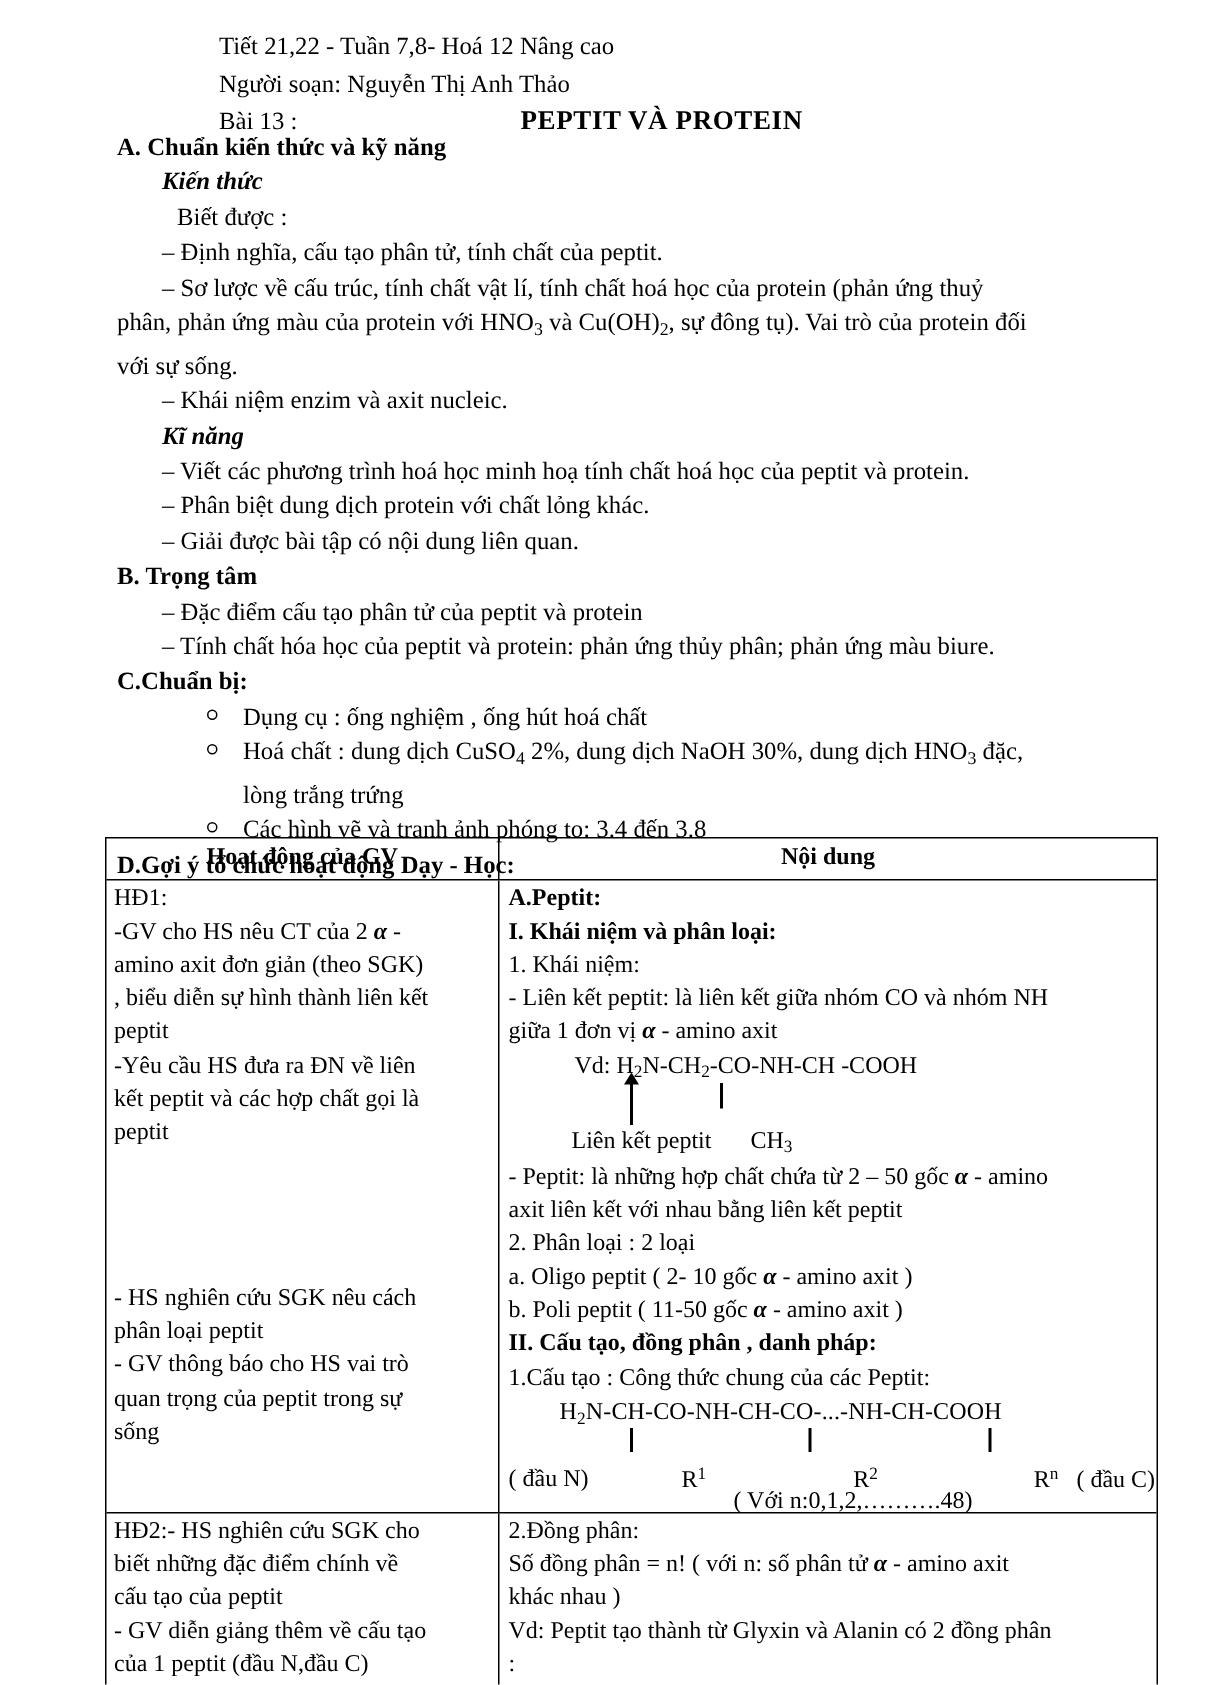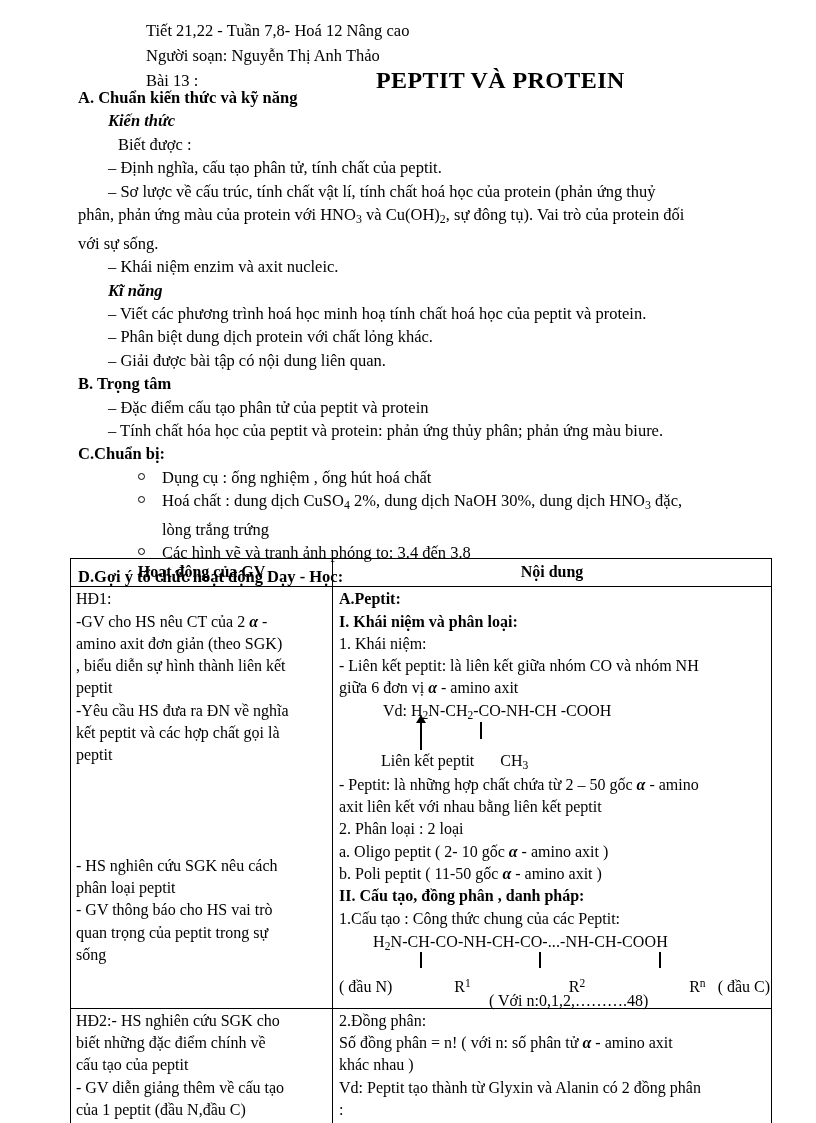--- a/index.html
+++ b/index.html
@@ -30,24 +30,24 @@
     font-size: 16.5px;
     line-height: 25px;
   }
   .head-lines .hl { white-space: nowrap; }
   .title-row {
     position: relative;
     width: 600px;
   }
   .doc-title {
     position: absolute;
-    left: 230px;
+    left: 201px;
     top: 0;
     font-weight: bold;
-    font-size: 24px;
+    font-size: 18px;
     letter-spacing: 0.4px;
     white-space: nowrap;
   }
   
   .body-block {
     position: absolute;
     left: 78px;
     top: 86px;
     width: 700px;
     font-size: 16.5px;
@@ -277,37 +277,37 @@
     </div>
 
     <div class="tbl-row">
 
       <div class="cell-l">
         <div>HĐ1:</div>
         <div><span>-GV cho HS nêu CT của 2 </span><span class="alpha">α</span><span> -</span></div>
         <div>amino axit đơn giản (theo SGK)</div>
         <div>, biểu diễn sự hình thành liên kết</div>
         <div>peptit</div>
-        <div>-Yêu cầu HS đưa ra ĐN về nghĩa</div>
+        <div>-Yêu cầu HS đưa ra ĐN về liên</div>
         <div>kết peptit và các hợp chất gọi là</div>
         <div>peptit</div>
         <div style="height:88px"></div>
         <div>- HS nghiên cứu SGK nêu cách</div>
         <div>phân loại peptit</div>
         <div>- GV thông báo cho HS vai trò</div>
         <div>quan trọng của peptit trong sự</div>
         <div>sống</div>
       </div>
 
       <div class="cell-r">
         <div class="bold">A.Peptit:</div>
         <div class="bold">I. Khái niệm và phân loại:</div>
         <div>1. Khái niệm:</div>
         <div class="just">- Liên kết peptit: là liên kết giữa nhóm CO và nhóm NH</div>
-        <div><span>giữa 6 đơn vị </span><span class="alpha">α</span><span> - amino axit</span></div>
+        <div><span>giữa 1 đơn vị </span><span class="alpha">α</span><span> - amino axit</span></div>
 
         <div class="formula-blk">
           <div class="fline"><span>Vd: H</span><sub>2</sub><span>N-CH</span><sub>2</sub><span>-CO-NH-CH -COOH</span></div>
           <div class="arrow-up"></div>
           <div class="bond-v"></div>
           <div class="below-row">
             <span>Liên kết peptit</span><span class="ch3"><span>CH</span><sub>3</sub></span>
           </div>
         </div>
 

